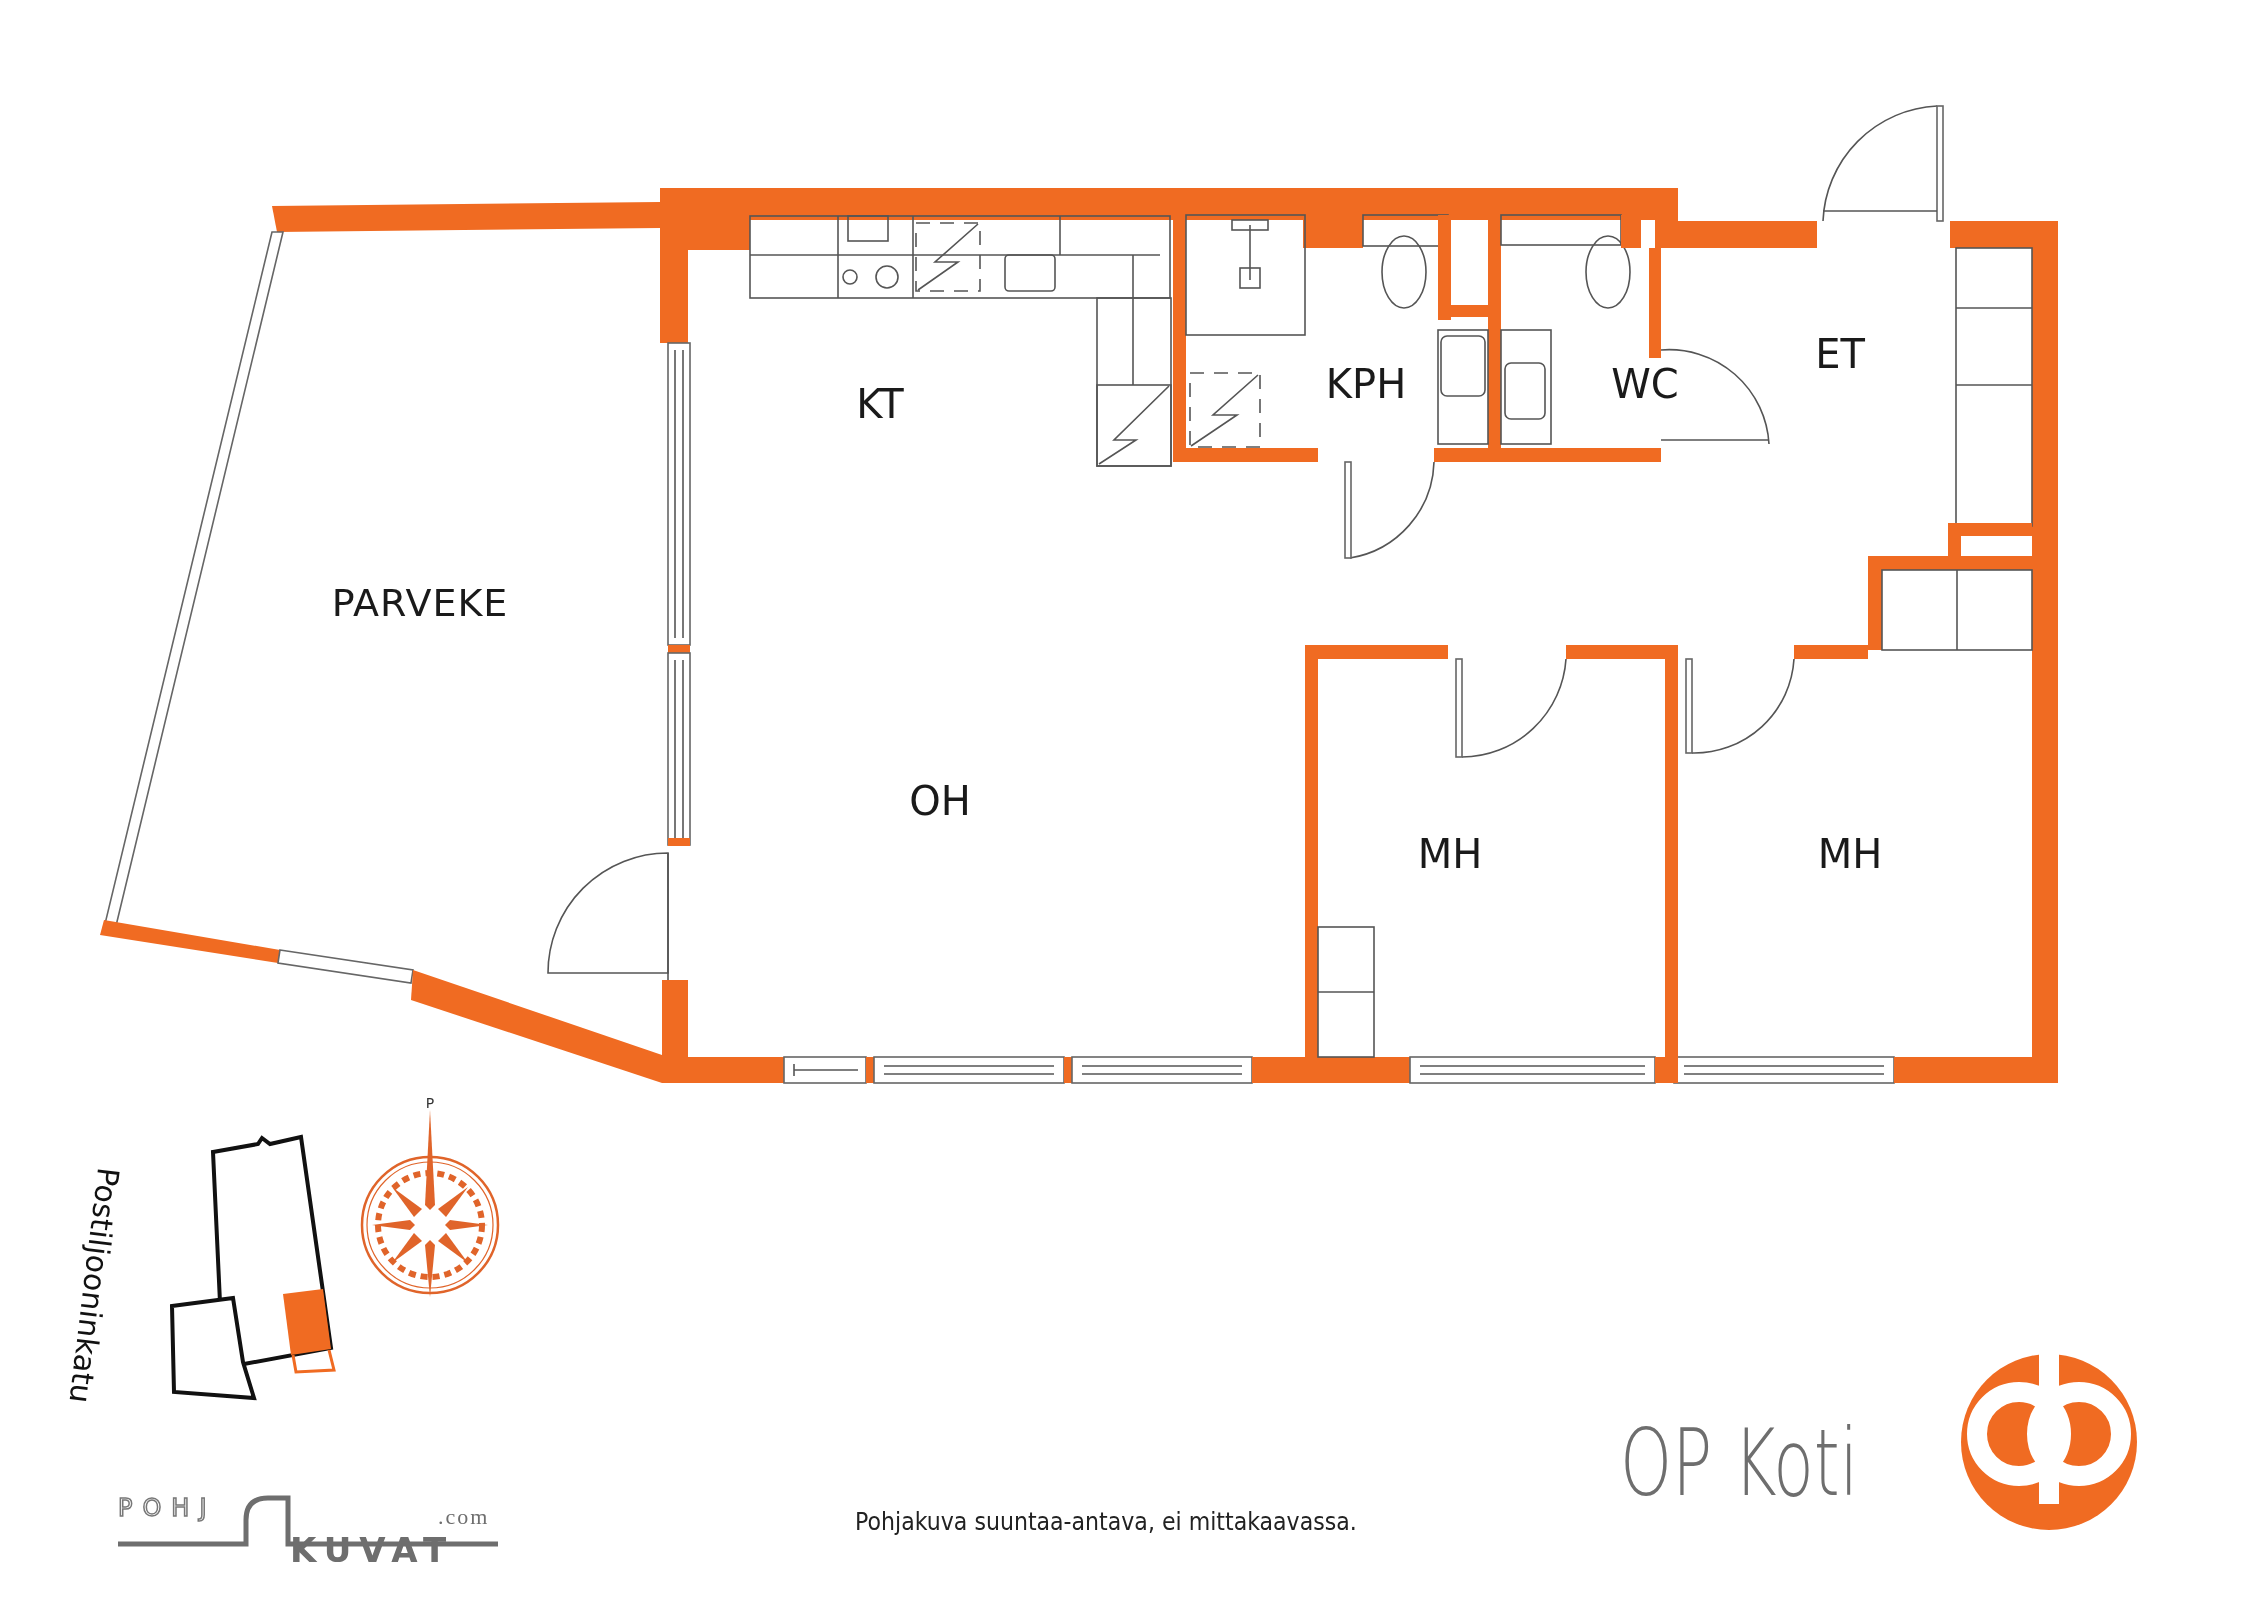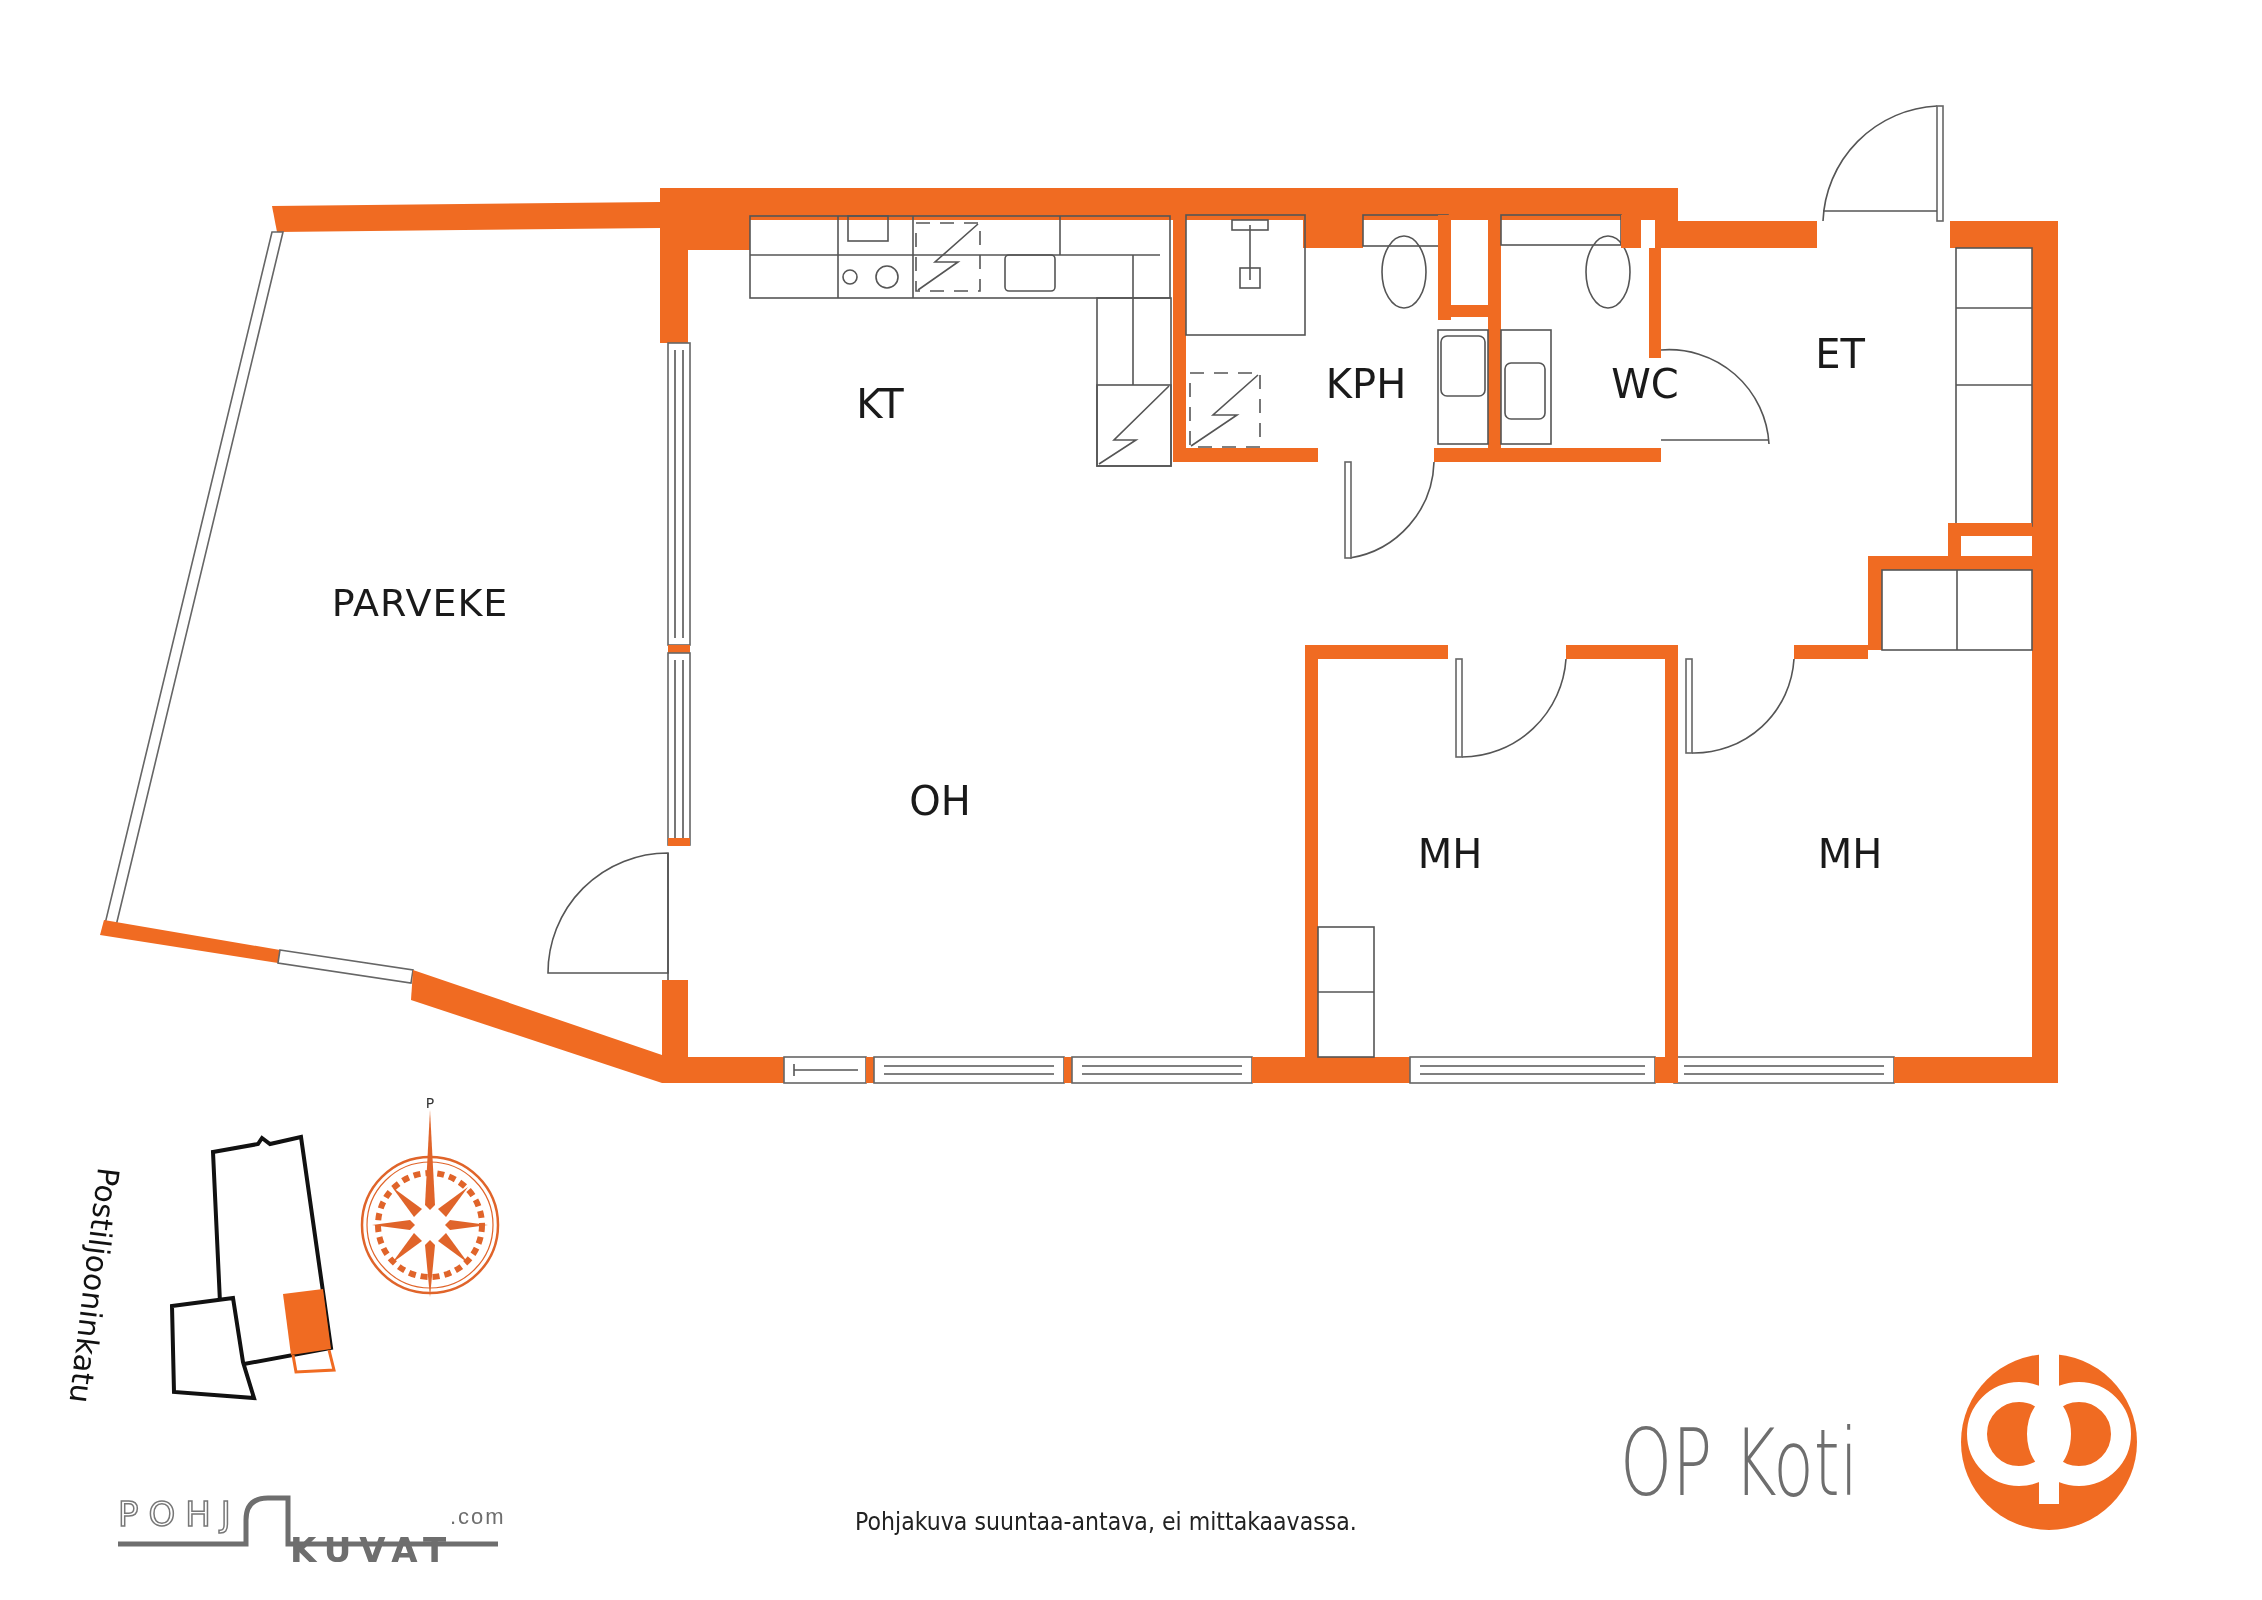--- a/index.html
+++ b/index.html
@@ -9,23 +9,23 @@
   .room-label-wide { font-family: "DejaVu Sans", sans-serif; font-size: 38px; fill: #1a1a1a; text-anchor: middle; letter-spacing: 1px; }
   .wall { fill: #F06B22; }
   .line { fill: none; stroke: #555; stroke-width: 1.6; }
   .dash { fill: none; stroke: #555; stroke-width: 1.6; stroke-dasharray: 14 10; }
   .win  { fill: #fff; stroke: #666; stroke-width: 1.6; }
   .site { fill: #fff; stroke: #111; stroke-width: 4; }
   .disclaimer { position: absolute; left: 855px; top: 1508px; font-family: "DejaVu Sans", sans-serif; font-size: 24px; color: #222; white-space: nowrap; transform: scaleX(0.92); transform-origin: left center; }
   .street { position: absolute; left: 52px; top: 1170px; font-family: "DejaVu Sans", sans-serif; font-size: 30px; color: #111; white-space: nowrap; transform-origin: left top; transform: translate(74px, 0) rotate(97deg); }
   .brand-text { position: absolute; left: 1620px; top: 1410px; font-family: "DejaVu Sans", sans-serif; font-size: 92px; color: #6e6e6e; white-space: nowrap; transform: scaleX(0.72); transform-origin: left center; font-weight: 300; }
   .pk-logo { position: absolute; left: 118px; top: 1490px; width: 390px; height: 60px; }
-  .pk-left { position: absolute; left: 0; top: 4px; font-family: "DejaVu Sans", sans-serif; font-size: 34px; letter-spacing: 10px; color: #fff; -webkit-text-stroke: 1.5px #777; white-space: nowrap; }
+  .pk-left { position: absolute; left: 0; top: 4px; font-family: "DejaVu Sans", sans-serif; font-size: 24px; letter-spacing: 10px; color: #fff; -webkit-text-stroke: 1.5px #777; white-space: nowrap; }
   .pk-right { position: absolute; left: 172px; top: 4px; font-family: "DejaVu Sans", sans-serif; font-size: 34px; font-weight: bold; letter-spacing: 8px; color: #6e6e6e; white-space: nowrap; margin-top: 36px; }
-  .pk-com { position: absolute; left: 320px; top: 14px; font-family: Liberation Sans, sans-serif; font-size: 22px; letter-spacing: 2px; color: #6e6e6e; white-space: nowrap; margin-left: 12px; }
+  .pk-com { position: absolute; left: 320px; top: 14px; font-family: Liberation Serif, serif; font-size: 22px; letter-spacing: 2px; color: #6e6e6e; white-space: nowrap; }
   .compass-p { font-family: "DejaVu Sans", sans-serif; font-size: 14px; fill: #333; text-anchor: middle; }
 </style>
 </head>
 <body>
 
 <svg id="plan" viewBox="0 0 2262 1600" xmlns="http://www.w3.org/2000/svg">
 
   <g>
 
     <polygon class="wall" points="272,206 660,202 660,228 277,232"></polygon>

